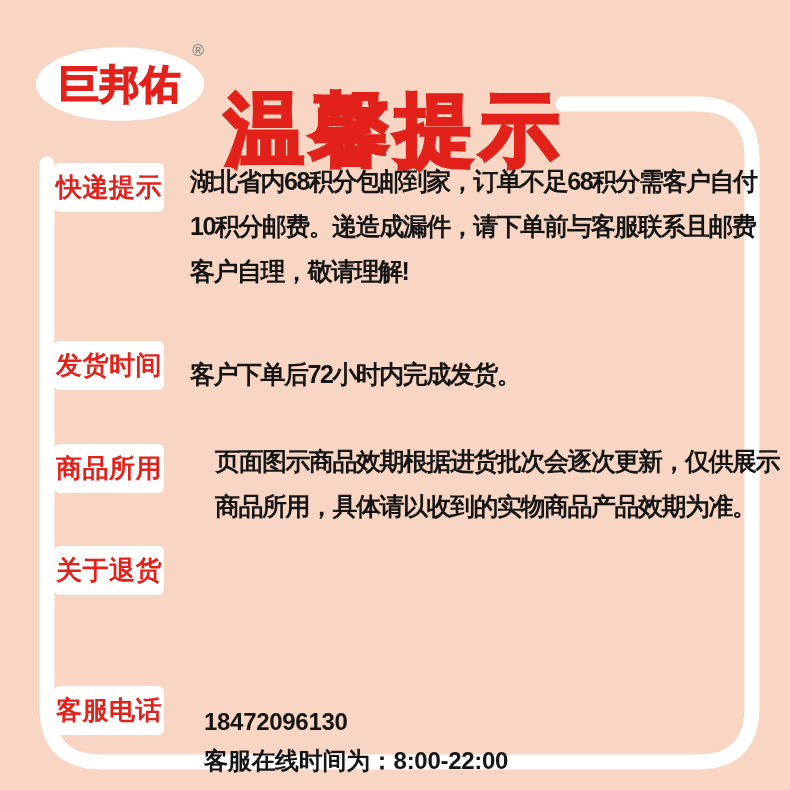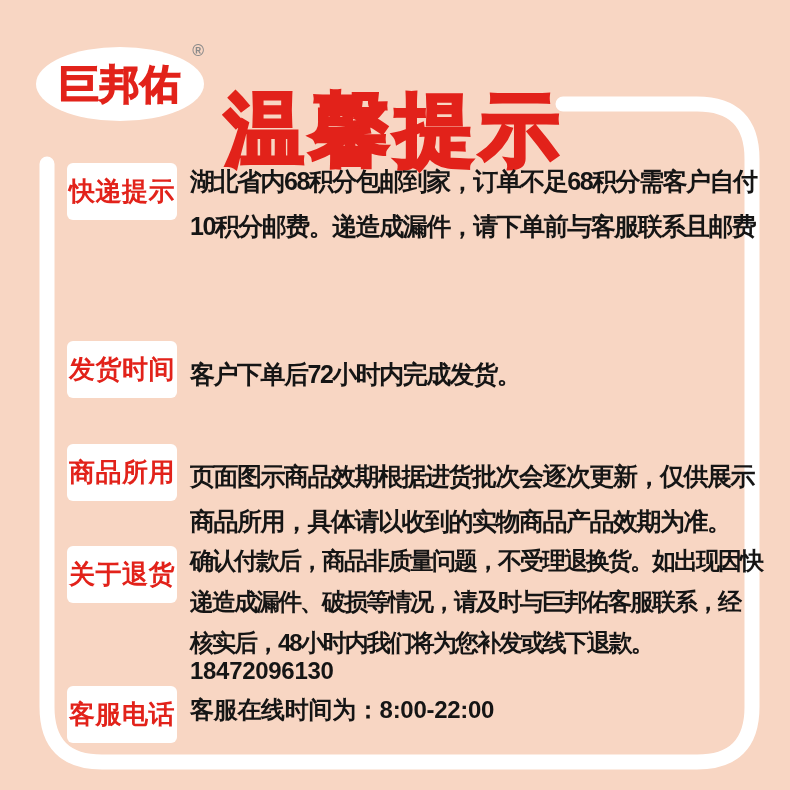--- a/index.html
+++ b/index.html
@@ -37,21 +37,21 @@
     text-align:center;
     color:var(--accent-red,#e2221a);
     font-size:79px;font-weight:bold;letter-spacing:6px;
     -webkit-text-stroke:3.5px var(--accent-red,#e2221a);
     line-height:1.12;
     margin-top:44px;
   }
 
   
   .label-box{
-    position:absolute;left:67px;width:110px;height:57px;
+    position:absolute;left:54px;width:110px;height:49px;
     background:#ffffff;border-radius:6px;
     display:flex;align-items:center;justify-content:center;
     color:var(--accent-red,#e2221a);
     font-size:26px;font-weight:bold;letter-spacing:0.5px;
   }
 
   
   .content{
     position:absolute;left:190px;
     color:var(--text-black,#151515);
@@ -74,39 +74,35 @@
     <span class="logo-text">巨邦佑</span>
     <span class="reg">®</span>
   </div>
 
   <div class="title">温馨提示</div>
 
   <div class="label-box" style="top:163px;">快递提示</div>
   <div class="content" style="top:159px;line-height:45px;">
     <div class="line">湖北省内68积分包邮到家，订单不足68积分需客户自付</div>
     <div class="line">10积分邮费。递造成漏件，请下单前与客服联系且邮费</div>
+    <div class="line">客户自理，敬请理解!</div>
   </div>
 
   <div class="label-box" style="top:341px;">发货时间</div>
   <div class="content" style="top:352px;line-height:44px;">
     <div class="line">客户下单后72小时内完成发货。</div>
   </div>
 
   <div class="label-box" style="top:444px;">商品所用</div>
-  <div class="content" style="top:454px;line-height:45px;">
+  <div class="content" style="top:439px;line-height:45px;margin-left:25px;">
     <div class="line">页面图示商品效期根据进货批次会逐次更新，仅供展示</div>
     <div class="line">商品所用，具体请以收到的实物商品产品效期为准。</div>
   </div>
 
   <div class="label-box" style="top:546px;">关于退货</div>
-  <div class="content tight" style="top:540px;line-height:41px;">
-    <div class="line">确认付款后，商品非质量问题，不受理退换货。如出现因快</div>
-    <div class="line">递造成漏件、破损等情况，请及时与巨邦佑客服联系，经</div>
-    <div class="line">核实后，48小时内我们将为您补发或线下退款。</div>
-  </div>
 
   <div class="label-box" style="top:686px;">客服电话</div>
-  <div class="content phone" style="top:651px;line-height:39px;">
+  <div class="content phone" style="top:702px;line-height:39px;margin-left:14px;">
     <div class="line">18472096130</div>
     <div class="line">客服在线时间为：8:00-22:00</div>
   </div>
 
 </div>
 
 </body></html>

